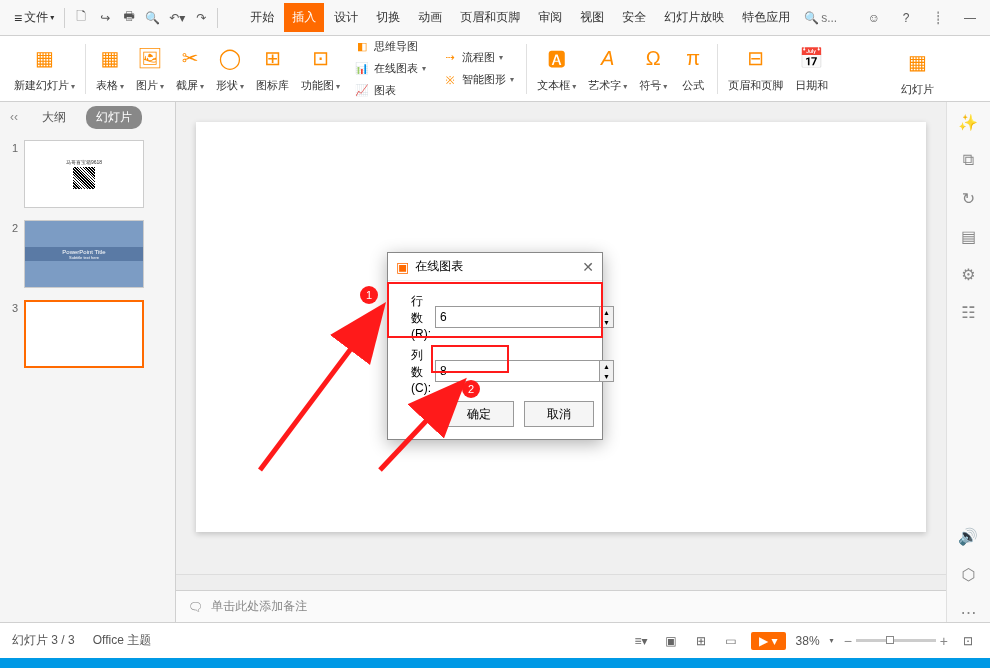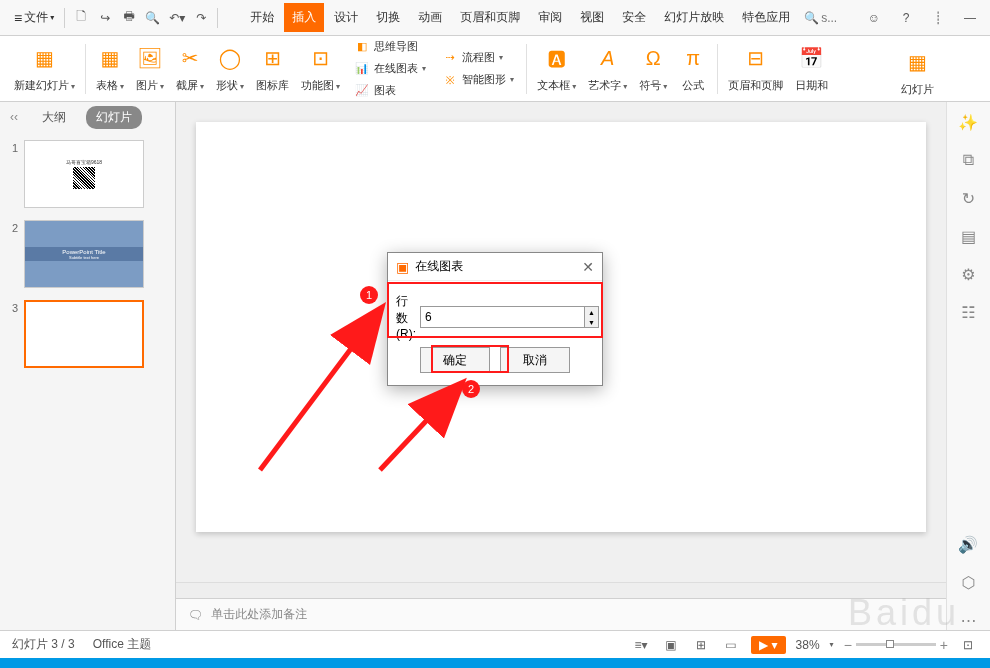--- a/index.html
+++ b/index.html
@@ -47,39 +47,39 @@
 
 .editor-area { flex: 1; background: #f0f0f0; display: flex; flex-direction: column; position: relative; }
 .canvas-wrap { flex: 1; overflow: auto; display: flex; align-items: flex-start; justify-content: center; padding: 20px; }
 .canvas { width: 730px; height: 410px; background: #fff; box-shadow: 0 2px 6px rgba(0,0,0,0.2); position: relative; }
 .hscroll { height: 16px; background: #eee; border-top: 1px solid #ddd; }
 .notes-bar { height: 32px; border-top: 1px solid #d0d0d0; display: flex; align-items: center; padding: 0 12px; font-size: 12px; color: #888; gap: 8px; background: #fafafa; cursor: text; }
 
 .right-tools { width: 44px; background: #f8f8f8; border-left: 1px solid #e0e0e0; display: flex; flex-direction: column; align-items: center; padding-top: 10px; gap: 18px; color: #888; }
 .right-tools .rt-icon { width: 20px; height: 20px; cursor: pointer; display: flex; align-items: center; justify-content: center; }
 
-.statusbar { height: 28px; border-top: 1px solid #d0d0d0; display: flex; align-items: center; padding: 0 12px; font-size: 12px; color: #555; gap: 18px; background: #fff; }
+.statusbar { height: 36px; border-top: 1px solid #d0d0d0; display: flex; align-items: center; padding: 0 12px; font-size: 12px; color: #555; gap: 18px; background: #fff; }
 .statusbar .sb-right { margin-left: auto; display: flex; align-items: center; gap: 10px; }
 .statusbar .sb-icon { width: 20px; height: 20px; cursor: pointer; display: flex; align-items: center; justify-content: center; color: #666; }
 .statusbar .play-btn { background: #ff6a00; color: #fff; padding: 2px 8px; border-radius: 2px; cursor: pointer; }
 .statusbar .zoom-slider { display: flex; align-items: center; gap: 4px; font-size: 14px; color: #888; }
 
 
 .dialog { position: absolute; left: 387px; top: 252px; width: 216px; background: #fff; border: 1px solid #888; box-shadow: 0 4px 16px rgba(0,0,0,0.3); font-size: 12px; z-index: 100; }
 .dialog-title { height: 28px; display: flex; align-items: center; padding: 0 8px; gap: 6px; border-bottom: 1px solid #eee; }
 .dialog-title .dt-icon { color: #ff6a00; font-size: 14px; }
 .dialog-title .dt-close { margin-left: auto; cursor: pointer; color: #666; font-size: 14px; }
 .dialog-body { padding: 6px 8px 12px; }
-.field-row { display: flex; align-items: center; gap: 4px; margin: 6px 0; }
+.field-row { display: flex; align-items: center; gap: 4px; margin: 6px 15px; }
 .field-row label { width: 50px; }
 .field-row .spinbox { flex: 1; display: flex; border: 1px solid #999; height: 22px; }
 .field-row .spinbox input { flex: 1; border: none; padding: 0 4px; font-size: 12px; outline: none; }
 .field-row .spinbox .spinbtns { width: 14px; display: flex; flex-direction: column; border-left: 1px solid #999; }
 .field-row .spinbox .spinbtns span { flex: 1; font-size: 7px; display: flex; align-items: center; justify-content: center; cursor: pointer; background: #f0f0f0; }
-.dialog-actions { display: flex; justify-content: center; gap: 10px; margin-top: 4px; }
+.dialog-actions { display: flex; justify-content: flex-end; gap: 10px; margin-top: 4px; }
 .dialog-actions button { width: 70px; height: 26px; border: 1px solid #999; background: #f5f5f5; cursor: pointer; font-size: 12px; }
 
 
 .anno-box { position: absolute; border: 2px solid #ff1a1a; pointer-events: none; z-index: 200; }
 .anno-num { position: absolute; width: 18px; height: 18px; border-radius: 50%; background: #ff1a1a; color: #fff; font-size: 11px; display: flex; align-items: center; justify-content: center; z-index: 201; pointer-events: none; }
 .arrow-svg { position: absolute; z-index: 150; pointer-events: none; }
 
 .watermark-1 { position: absolute; right: 30px; bottom: 24px; font-size: 36px; color: rgba(180,180,180,0.35); letter-spacing: 4px; pointer-events: none; z-index: 50; }
 .watermark-2 { position: absolute; right: 10px; bottom: 6px; font-size: 24px; color: rgba(60,180,120,0.5); font-weight: bold; pointer-events: none; z-index: 51; }
 </style>
@@ -278,20 +278,30 @@
     <div class="dialog-title">
       <span class="dt-icon">▣</span>
       <span>在线图表</span>
       <span class="dt-close">✕</span>
     </div>
     <div class="dialog-body">
       <div class="field-row">
         <label>行数(R):</label>
         <div class="spinbox">
           <input value="6" style="">
+          <div class="spinbtns">
+              <span>▲</span>
+              <span>▼</span>
+            </div>
+        </div>
+      </div>
+      <div class="field-row">
+        <label>列数(C):</label>
+        <div class="spinbox">
+          <input value="8" style="">
           <div class="spinbtns">
               <span>▲</span>
               <span>▼</span>
             </div>
         </div>
       </div>
       <div class="dialog-actions">
         <button>确定</button>
         <button>取消</button>
       </div>
@@ -335,15 +345,14 @@
         <span>−</span>
         <span style="width:80px;height:3px;background:#ccc;display:inline-block;position:relative;">
             <span style="position:absolute;left:30px;top:-3px;width:8px;height:8px;border:1px solid #888;background:#fff;"></span>
           </span>
         <span>+</span>
       </div>
       <span class="sb-icon">⊡</span>
     </div>
   </div>
 
-  <div class="watermark-1">Baidu</div>
 
 </div>
 
 </body></html>

